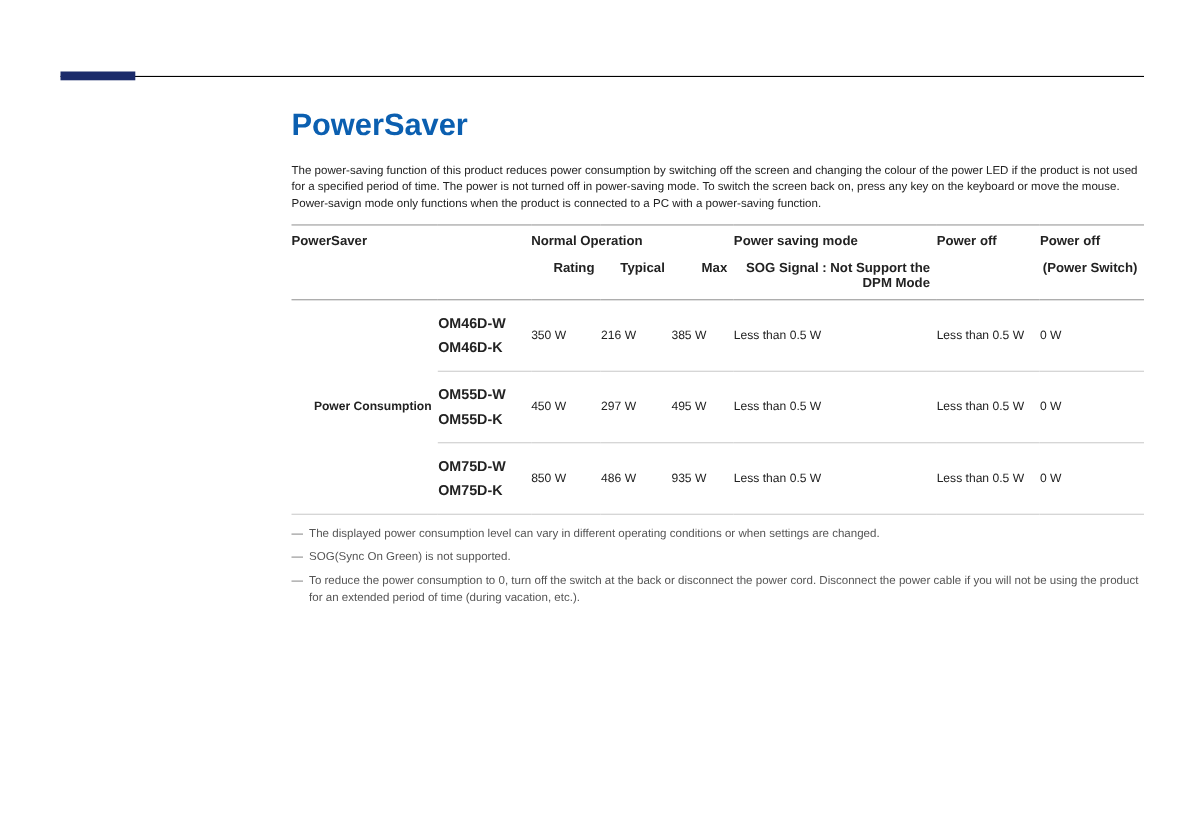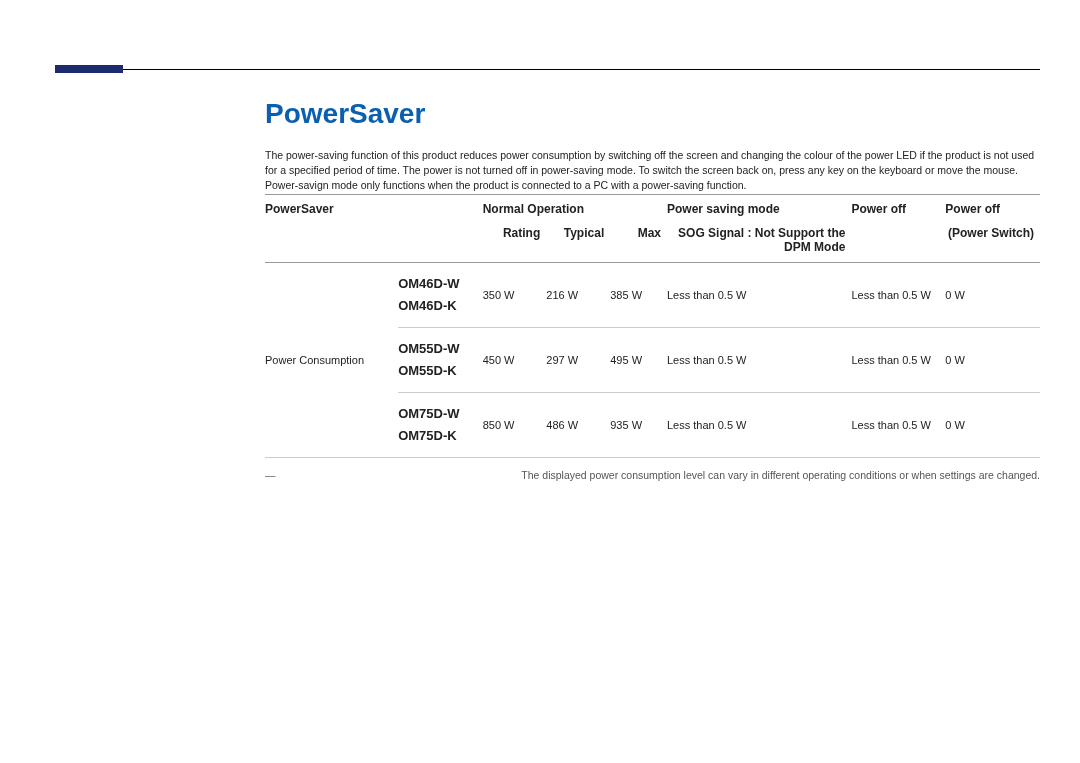--- a/index.html
+++ b/index.html
@@ -35,21 +35,21 @@
     .title {
       color: #0b5fb0;
       font-size: 28px;
       font-weight: bold;
       margin-bottom: 18px;
     }
     .intro {
       font-size: 10.5px;
       color: #222;
       line-height: 1.45;
-      margin-bottom: 0;
+      margin-bottom: 10px;
     }
     table {
       width: 100%;
       border-collapse: collapse;
       font-size: 11px;
       color: #222;
     }
     th, td {
       text-align: left;
       vertical-align: top;
@@ -62,22 +62,23 @@
       padding-top: 7px;
     }
     .hdr2 th {
       border-bottom: 1px solid #999;
       font-weight: bold;
       font-size: 12px;
       padding-bottom: 8px;
       text-align: right;
     }
     .rowlabel {
-      font-weight: normal;
+      font-weight: bold;
       vertical-align: top;
+      text-align: right;
     }
     .models {
       font-weight: bold;
       font-size: 13px;
       line-height: 1.7;
     }
     .grp {
       border-bottom: 1px solid #ccc;
     }
     .grp td {
@@ -88,21 +89,20 @@
     .notes {
       margin-top: 10px;
       font-size: 10.5px;
       color: #555;
     }
     .notes div {
       position: relative;
       padding-left: 16px;
       margin: 6px 0;
       line-height: 1.45;
-      text-align: right;
     }
     .notes div::before {
       content: "―";
       position: absolute;
       left: 0;
       top: 0;
       color: #666;
     }
     .c-pwrs { width: 140px; }
     .c-mdl  { width: 88px; }
@@ -187,14 +187,16 @@
         <td>935 W</td>
         <td>Less than 0.5 W</td>
         <td>Less than 0.5 W</td>
         <td>0 W</td>
       </tr>
     </tbody>
   </table>
 
   <div class="notes">
     <div>The displayed power consumption level can vary in different operating conditions or when settings are changed.</div>
+    <div>SOG(Sync On Green) is not supported.</div>
+    <div>To reduce the power consumption to 0, turn off the switch at the back or disconnect the power cord. Disconnect the power cable if you will not be using the product for an extended period of time (during vacation, etc.).</div>
   </div>
 </div>
 
 </body></html>

